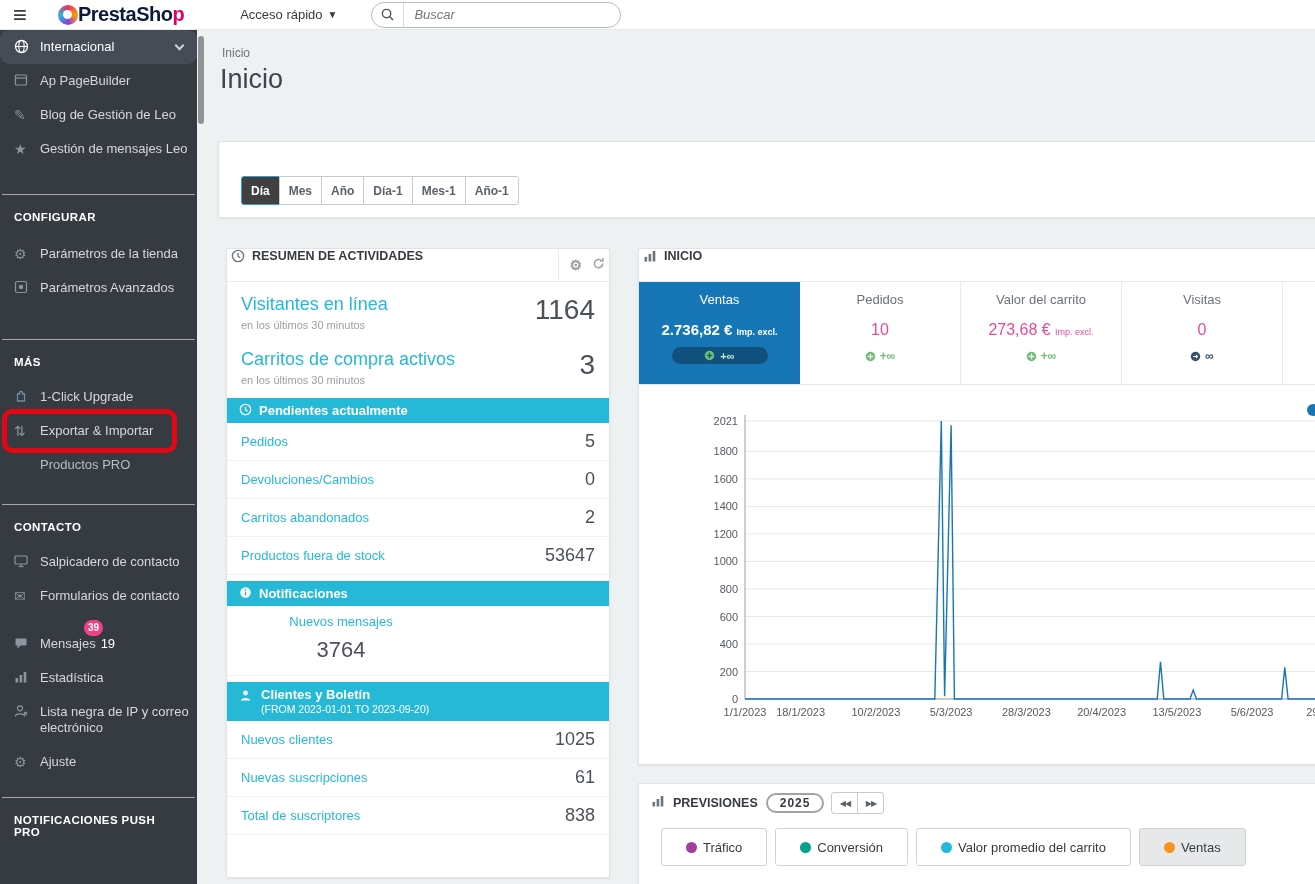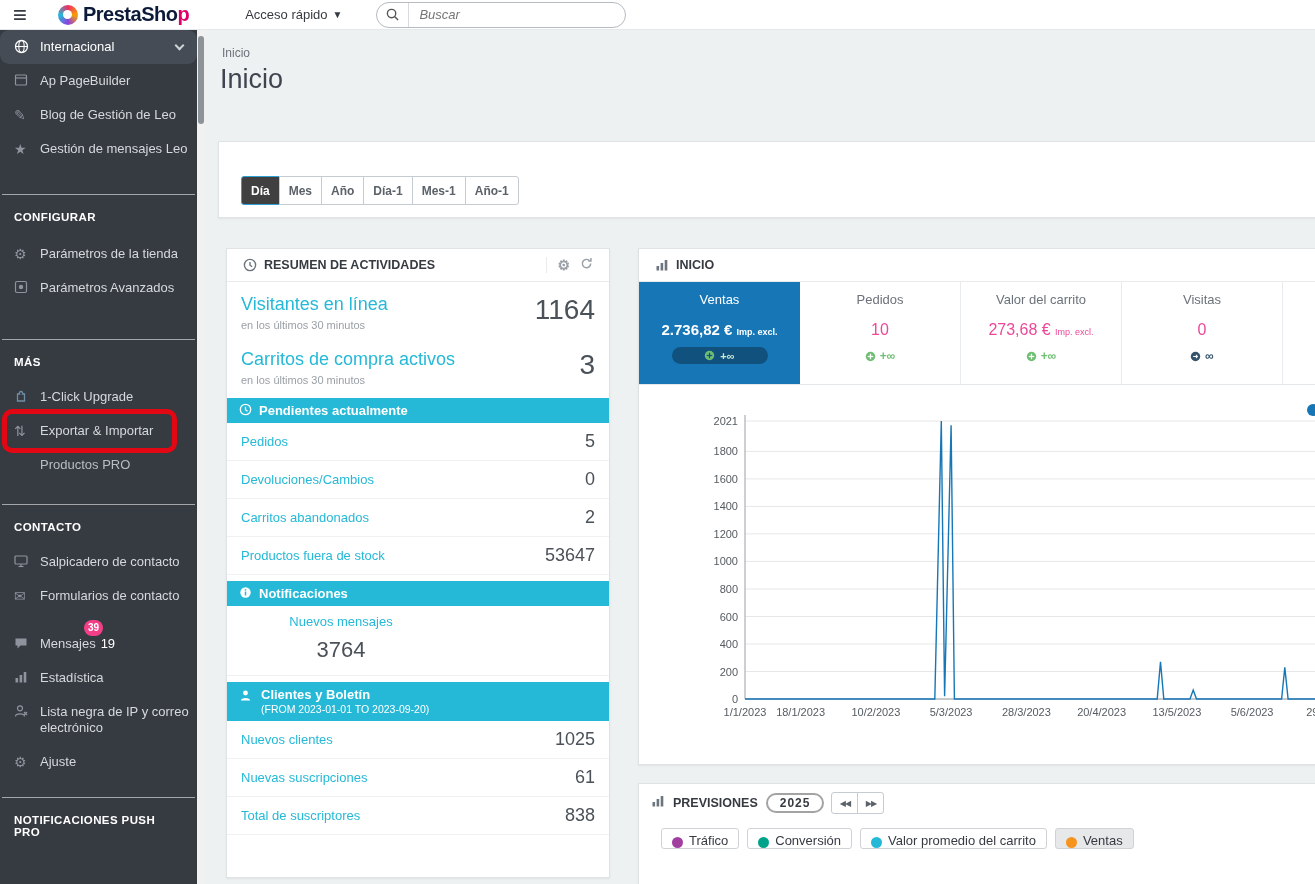--- a/index.html
+++ b/index.html
@@ -3,21 +3,21 @@
 <meta charset="utf-8">
 <style>
   * { margin:0; padding:0; box-sizing:border-box; }
   html,body { width:1315px; height:884px; overflow:hidden; }
   body { font-family:"Liberation Sans", sans-serif; background:#eef1f2; position:relative; color:#363a41; }
   svg { font-family:inherit; }
 
   
   .topbar { position:absolute; top:0; left:0; width:1315px; height:30px; background:#fff; border-bottom:1px solid #e6e9ec; z-index:20; display:flex; align-items:center; }
   .menu-btn { width:40px; text-align:center; font-size:24px; color:#363a41; line-height:28px; cursor:pointer; }
-  .brand { display:flex; align-items:center; gap:5px; margin-left:18px; cursor:pointer; }
+  .brand { display:flex; align-items:center; margin-left:18px; cursor:pointer; }
   .logo-mark { width:20px; height:20px; border-radius:50%; background:conic-gradient(#ef2e63,#f7a100,#8e3fe0,#25b9d7,#ef2e63); position:relative; }
   .logo-mark::after { content:""; position:absolute; left:5px; top:5px; width:9px; height:9px; border-radius:50%; background:#fff; }
   .brand-text { font-size:20px; font-weight:bold; color:#0c1a3a; letter-spacing:-.5px; }
   .brand-accent { color:#df0067; }
   .quick-access { margin-left:56px; font-size:13px; color:#363a41; cursor:pointer; display:flex; align-items:center; gap:5px; }
   .caret-down { font-size:10px; color:#363a41; }
   .search-pill { margin-left:34px; width:250px; height:26px; border:1px solid #b4bbc1; border-radius:14px; display:flex; align-items:center; background:#fff; overflow:hidden; }
   .search-ico { width:32px; display:flex; justify-content:center; border-right:1px solid #d7dbde; height:100%; align-items:center; }
   .search-pill input { border:none; outline:none; flex:1; font-size:13px; font-style:italic; color:#8a9298; padding:0 10px; font-family:inherit; background:transparent; }
 
@@ -49,21 +49,21 @@
 
   
   .toolbar-card { left:13px; top:111px; width:1120px; height:77px; }
   .seg-group { display:flex; margin:34px 0 0 22px; }
   .seg-btn { min-width:38px; height:29px; padding:0 9px; background:#fff; border:1px solid #c5cbd2; margin-left:-1px; font-size:12px; font-weight:bold; color:#5b6269; display:flex; align-items:center; justify-content:center; cursor:pointer; }
   .seg-btn:first-child { border-radius:3px 0 0 3px; margin-left:0; }
   .seg-btn:last-child { border-radius:0 3px 3px 0; }
   .seg-btn.active { background:#404040; border-color:#2ea0d4; color:#fff; }
 
   
-  .card-header { height:33px; border-bottom:1px solid #ecebeb; display:flex; align-items:center; padding:0 16px; font-size:12.5px; font-weight:bold; color:#363a41; }
+  .card-header { height:33px; border-bottom:1px solid #ecebeb; display:flex; padding:0 4px; font-size:12.5px; font-weight:bold; color:#363a41; }
   .card-header .hico { margin-right:7px; color:#6c757d; display:flex; }
   .hdr-actions { margin-left:auto; display:flex; align-items:center; border-left:1px solid #ecebeb; padding-left:10px; gap:10px; color:#9aa0a6; }
   .hdr-actions span { cursor:pointer; font-size:14px; }
 
   
   .activity-card { left:21px; top:218px; width:384px; height:630px; }
   .metric { display:flex; padding:12px 14px 6px 14px; }
   .metric .m-left { flex:1; }
   .m-title { font-size:18px; color:#25b9d7; cursor:pointer; }
   .m-sub { font-size:11px; color:#9aa0a6; margin-top:4px; }
@@ -101,21 +101,21 @@
   
   .forecast-card { left:433px; top:753px; width:700px; height:140px; overflow:hidden; }
   .fc-header { display:flex; align-items:center; padding:8px 12px 4px 12px; gap:8px; }
   .fc-title { font-size:12.5px; font-weight:bold; }
   .year-pill { border:2px solid #a3a3a3; border-radius:12px; padding:1px 12px; font-size:12px; font-weight:bold; cursor:pointer; letter-spacing:1px; }
   .nav-group { display:flex; }
   .nav-btn { border:1px solid #c5cbd2; background:#fff; width:27px; height:22px; font-size:8px; letter-spacing:-1px; color:#5b6269; display:flex; align-items:center; justify-content:center; cursor:pointer; margin-left:-1px; }
   .nav-btn:first-child { border-radius:3px 0 0 3px; }
   .nav-btn:last-child { border-radius:0 3px 3px 0; }
   .legend-row { display:flex; gap:8px; padding:10px 0 0 22px; }
-  .legend-pill { display:inline-flex; align-items:flex-end; gap:6px; border:1px solid #cfd3d6; border-radius:3px; height:21px; padding:0 10px; font-size:13px; color:#363a41; background:#fff; cursor:pointer; }
+  .legend-pill { display:inline-flex; align-items:center; gap:6px; border:1px solid #cfd3d6; border-radius:3px; height:38px; padding:0 24px; font-size:13px; color:#363a41; background:#fff; cursor:pointer; }
   .legend-pill.active { background:#e6e8e9; }
   .legend-dot { width:11px; height:11px; border-radius:50%; }
 </style>
 </head>
 <body>
 
 <div class="topbar">
   <span class="menu-btn">≡</span>
   <div class="brand">
     <span class="logo-mark"></span>

